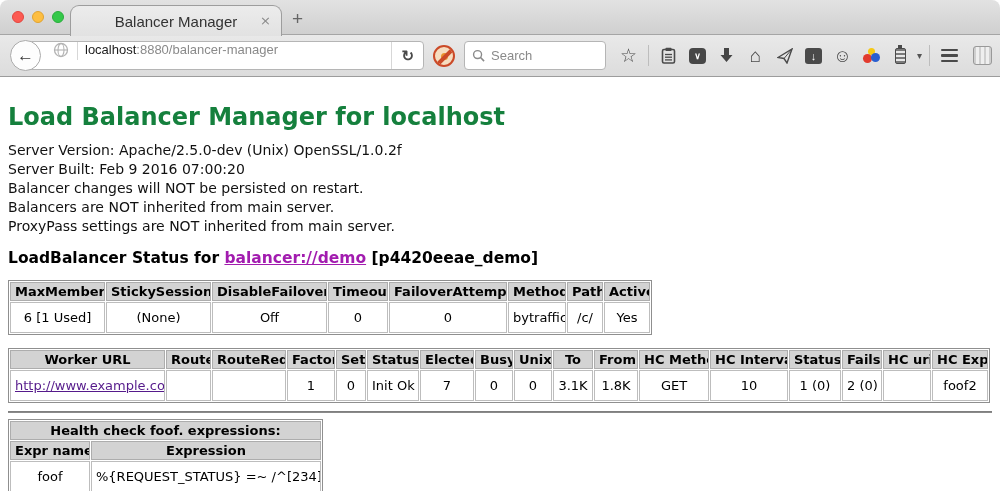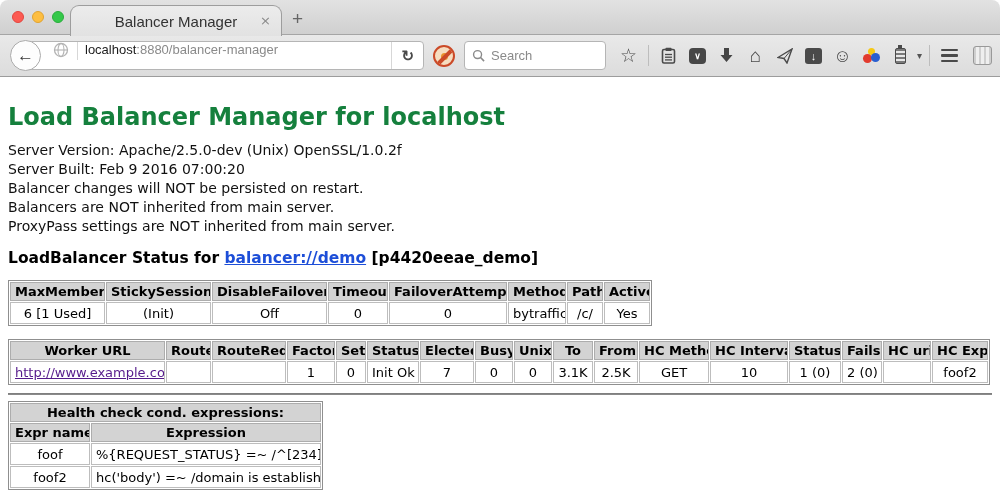--- a/index.html
+++ b/index.html
@@ -72,27 +72,27 @@
   .gridico { width:19px; height:19px; border:1px solid #999; border-radius:3px; background:
              repeating-linear-gradient(90deg,#cfcfcf 0 2px,#efefef 2px 5px),
              repeating-linear-gradient(#cfcfcf 0 2px,#efefef 2px 5px); }
   .spacer { flex:1; }
 
   
   .content { padding:0 8px; background:#fff; }
   h1.pagetitle { font-size:24px; font-weight:bold; color:#15803d; margin:26px 0 10px 0; letter-spacing:0; }
   .infoline { font-size:14px; color:#111; line-height:19px; }
   .lbheading { font-size:15.5px; font-weight:bold; margin:13px 0 13px 0; color:#000; }
-  .lbheading a { color:#1d4ed8; text-decoration:underline; }
+  .lbheading a { color:#a21caf; text-decoration:underline; }
 
   table { border-collapse:separate; border-spacing:1px; background:#fff; border:1px solid #8f8f8f;
           table-layout:fixed; font-family:"DejaVu Sans", sans-serif; }
   th { background:#d3d3d3; font-weight:bold; font-size:13px; color:#000; border:1px solid #adadad;
        padding:0 4px; height:19px; text-align:center; white-space:nowrap; overflow:hidden; }
-  td { font-size:13px; color:#000; border:1px solid #bdbdbd; padding:0 4px; height:22px;
+  td { font-size:13px; color:#000; border:1px solid #bdbdbd; padding:0 4px; height:31px;
        text-align:center; white-space:nowrap; overflow:hidden; }
   td a { color:#551a8b; text-decoration:underline; }
   td.left { text-align:left; }
   #balancer-table { width:614px; }
   #worker-table { width:962px; margin-top:13px; }
   #health-table { width:310px; margin-top:5px; }
   #health-table th.span { text-align:center; }
   hr.rule { border:none; height:2px; background:#c9c9c9; border-top:1px solid #7f7f7f;
             border-bottom:1px solid #8a8a8a; margin:8px 0 6px 0; }
   hr.rule2 { margin-top:6px; }
@@ -236,21 +236,21 @@
         <th>StickySession</th>
         <th>DisableFailover</th>
         <th>Timeout</th>
         <th>FailoverAttempts</th>
         <th>Method</th>
         <th>Path</th>
         <th>Active</th>
       </tr>
       <tr>
         <td>6 [1 Used]</td>
-        <td>(Init)</td>
+        <td>(None)</td>
         <td>Off</td>
         <td>0</td>
         <td>0</td>
         <td>bytraffic</td>
         <td>/c/</td>
         <td>Yes</td>
       </tr>
     </tbody>
       </table>
 
@@ -298,41 +298,41 @@
         <td class="left"><a href="#">http://www.example.com/</a></td>
         <td></td>
         <td></td>
         <td>1</td>
         <td>0</td>
         <td>Init Ok</td>
         <td>7</td>
         <td>0</td>
         <td>0</td>
         <td>3.1K</td>
-        <td>2.5K</td>
+        <td>1.8K</td>
         <td>GET</td>
         <td>10</td>
         <td>1 (0)</td>
         <td>2 (0)</td>
         <td></td>
         <td>foof2</td>
       </tr>
     </tbody>
       </table>
 
     <hr class="rule">
 
     <table id="health-table">
       <colgroup>
           <col style="width:80px">
           <col style="width:230px">
         </colgroup>
       <tbody>
           <tr>
-        <th class="span" colspan="2">Health check cond. expressions:</th>
+        <th class="span" colspan="2">Health check foof. expressions:</th>
       </tr>
       <tr>
         <th>Expr name</th>
         <th>Expression</th>
       </tr>
       <tr>
         <td>foof</td>
         <td class="left">%{REQUEST_STATUS} =~ /^[234]/</td>
       </tr>
       <tr>

